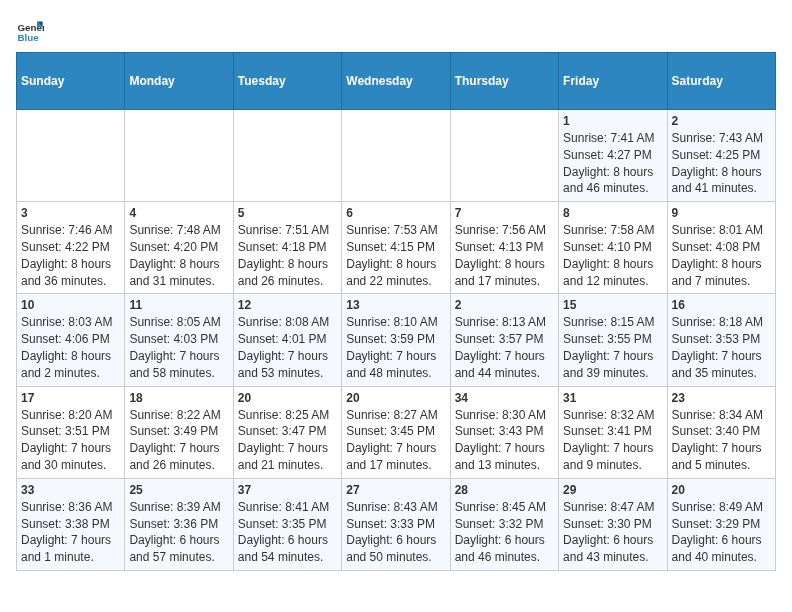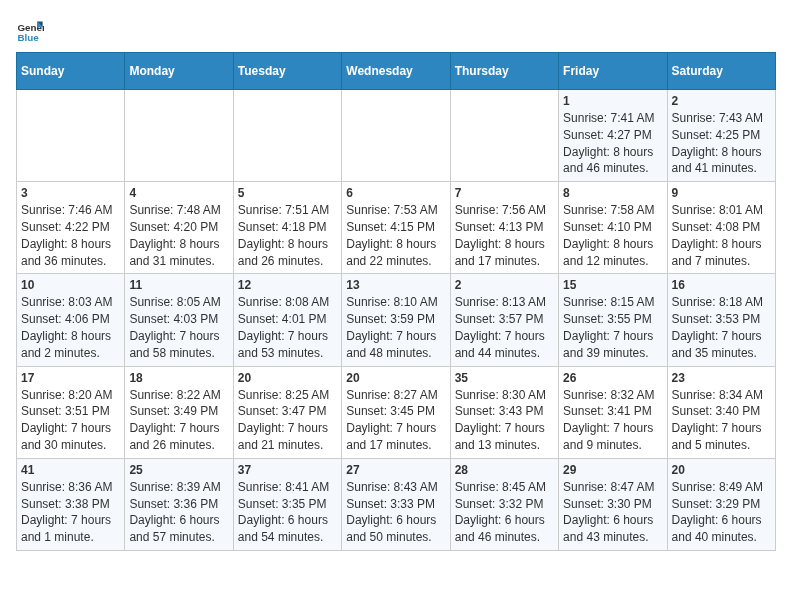--- a/index.html
+++ b/index.html
@@ -41,21 +41,21 @@
     table {
       width: 100%;
       border-collapse: collapse;
       table-layout: fixed;
     }
     thead tr th {
       background-color: #2e86c1;
       color: #fff;
       font-size: 12px;
       font-weight: bold;
-      padding: 11px 4px;
+      padding: 21px 4px;
       text-align: left;
       border: 1px solid #1a6fa0;
     }
     tbody tr td {
       border: 1px solid #ccc;
       vertical-align: top;
       padding: 4px;
       font-size: 10px;
       color: #333;
       height: 80px;
@@ -200,35 +200,35 @@
         </td>
         <td>
           <span class="day-num">20</span>
           <div class="day-info">Sunrise: 8:25 AM<br>Sunset: 3:47 PM<br>Daylight: 7 hours and 21 minutes.</div>
         </td>
         <td>
           <span class="day-num">20</span>
           <div class="day-info">Sunrise: 8:27 AM<br>Sunset: 3:45 PM<br>Daylight: 7 hours and 17 minutes.</div>
         </td>
         <td>
-          <span class="day-num">35</span>
+          <span class="day-num">34</span>
           <div class="day-info">Sunrise: 8:30 AM<br>Sunset: 3:43 PM<br>Daylight: 7 hours and 13 minutes.</div>
         </td>
         <td>
-          <span class="day-num">26</span>
+          <span class="day-num">31</span>
           <div class="day-info">Sunrise: 8:32 AM<br>Sunset: 3:41 PM<br>Daylight: 7 hours and 9 minutes.</div>
         </td>
         <td>
           <span class="day-num">23</span>
           <div class="day-info">Sunrise: 8:34 AM<br>Sunset: 3:40 PM<br>Daylight: 7 hours and 5 minutes.</div>
         </td>
       </tr>
       <tr>
         <td>
-          <span class="day-num">41</span>
+          <span class="day-num">33</span>
           <div class="day-info">Sunrise: 8:36 AM<br>Sunset: 3:38 PM<br>Daylight: 7 hours and 1 minute.</div>
         </td>
         <td>
           <span class="day-num">25</span>
           <div class="day-info">Sunrise: 8:39 AM<br>Sunset: 3:36 PM<br>Daylight: 6 hours and 57 minutes.</div>
         </td>
         <td>
           <span class="day-num">37</span>
           <div class="day-info">Sunrise: 8:41 AM<br>Sunset: 3:35 PM<br>Daylight: 6 hours and 54 minutes.</div>
         </td>

